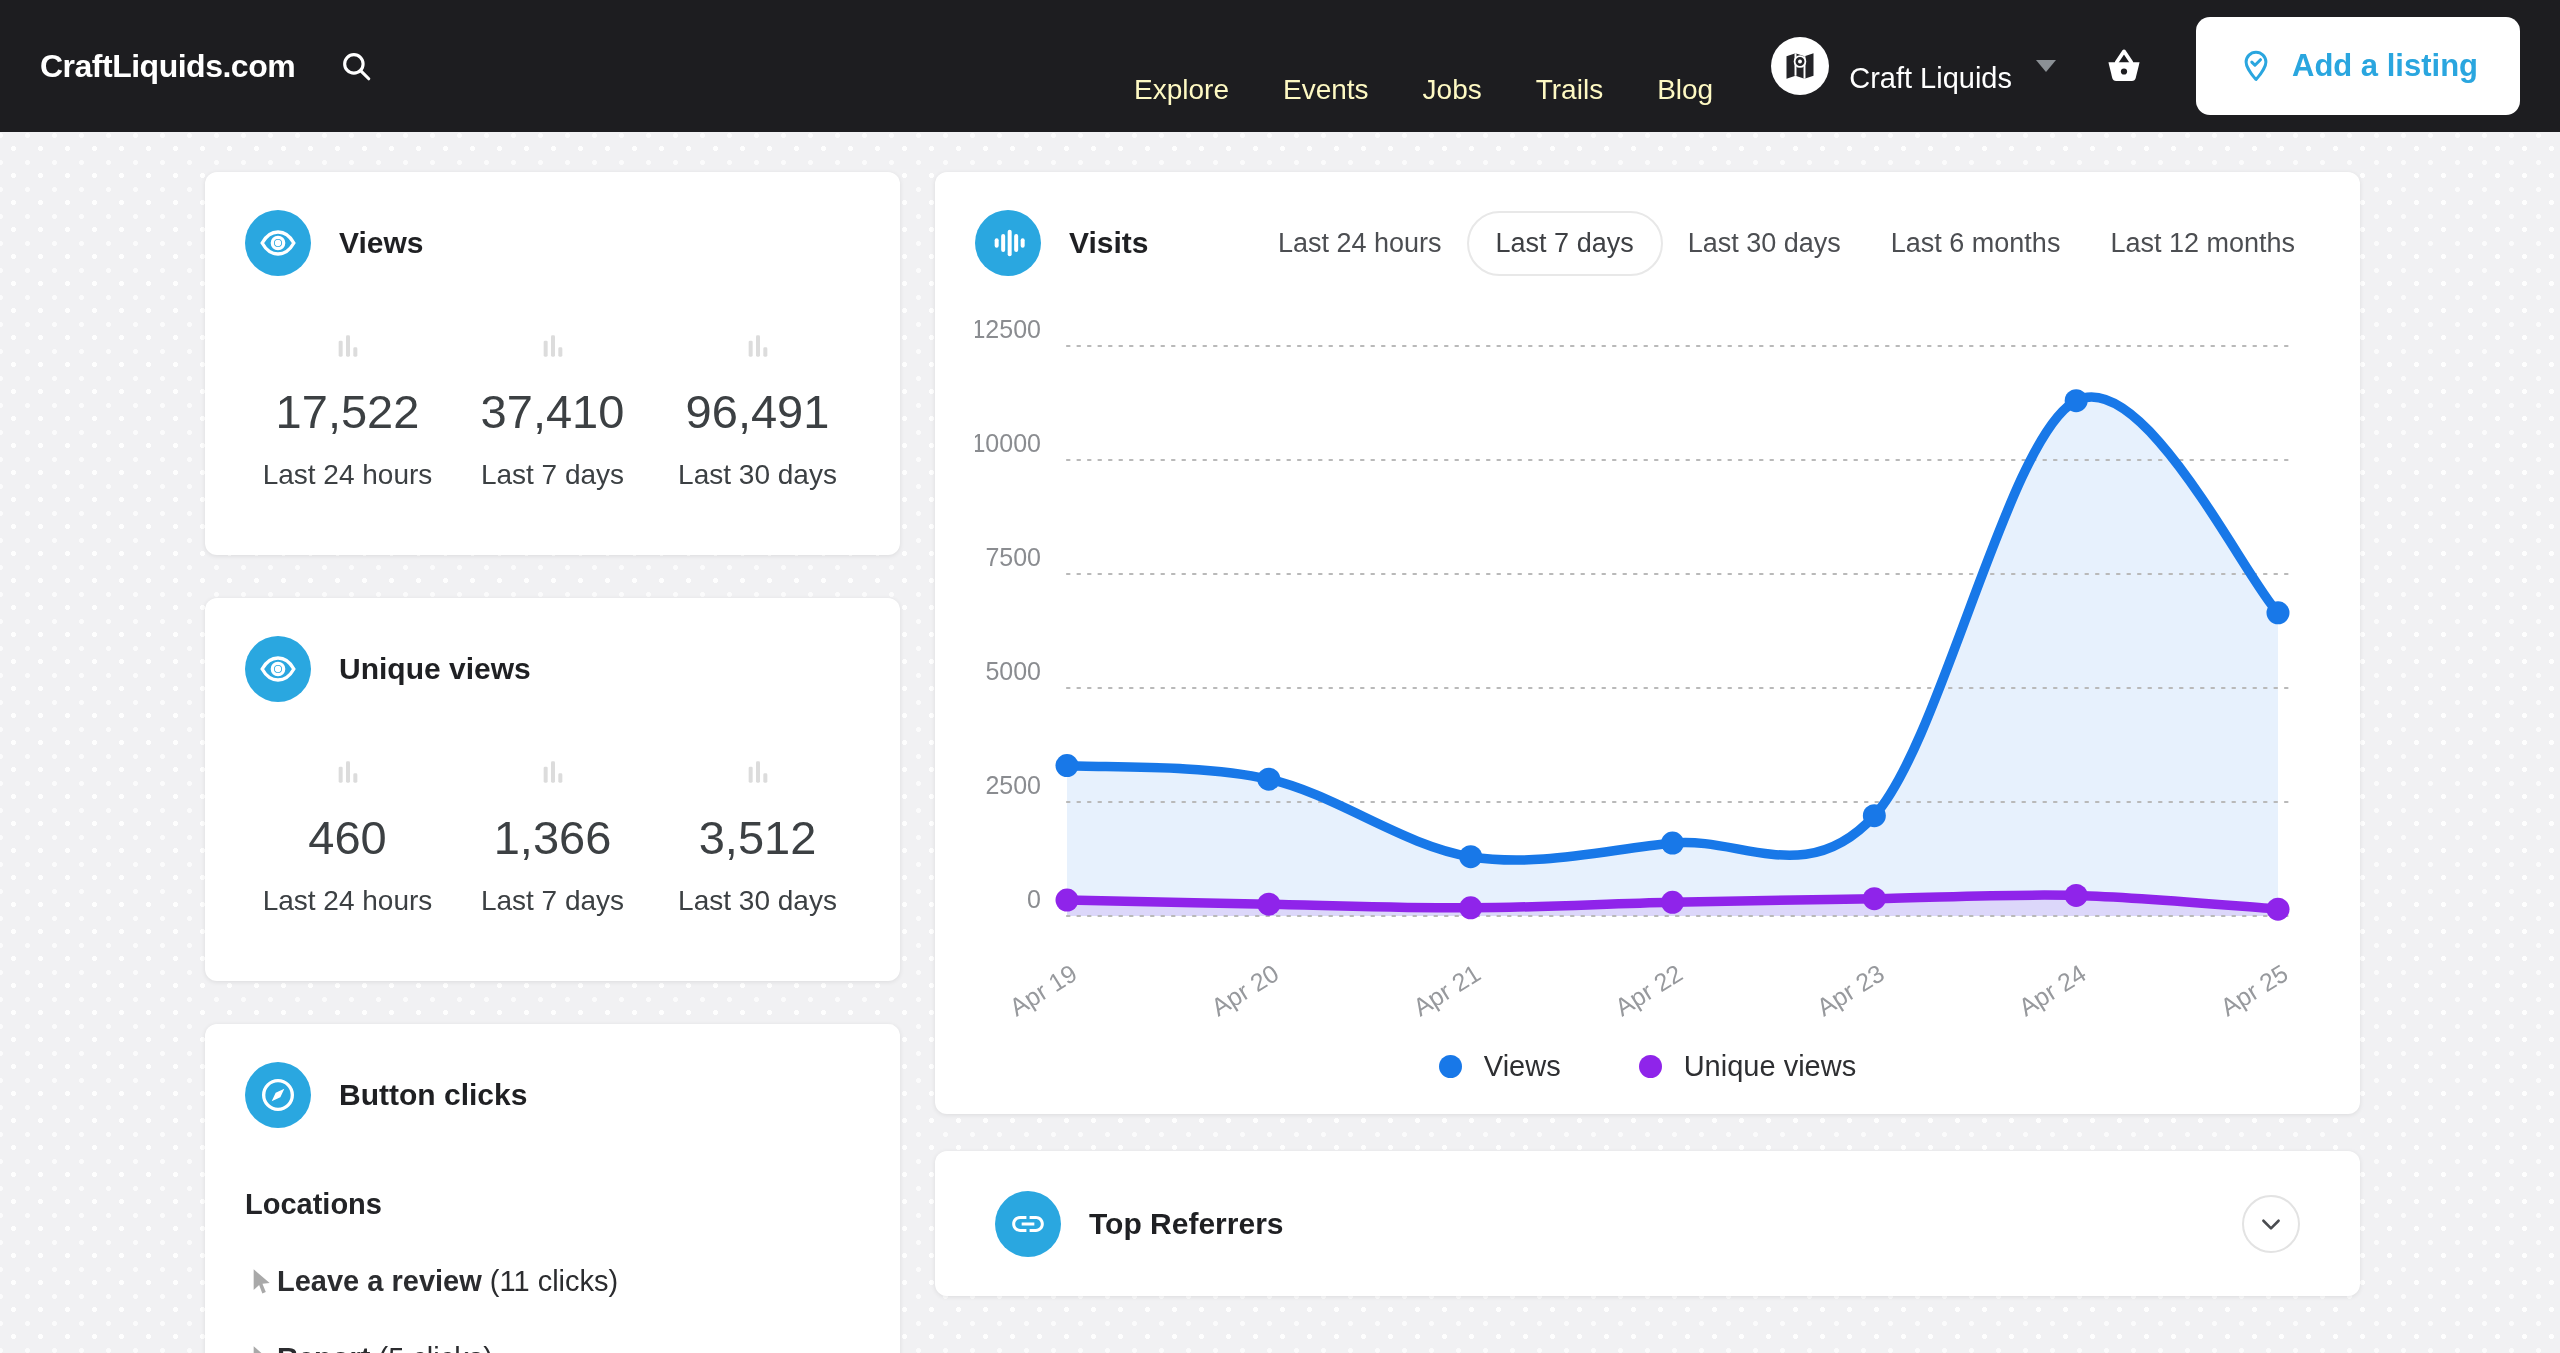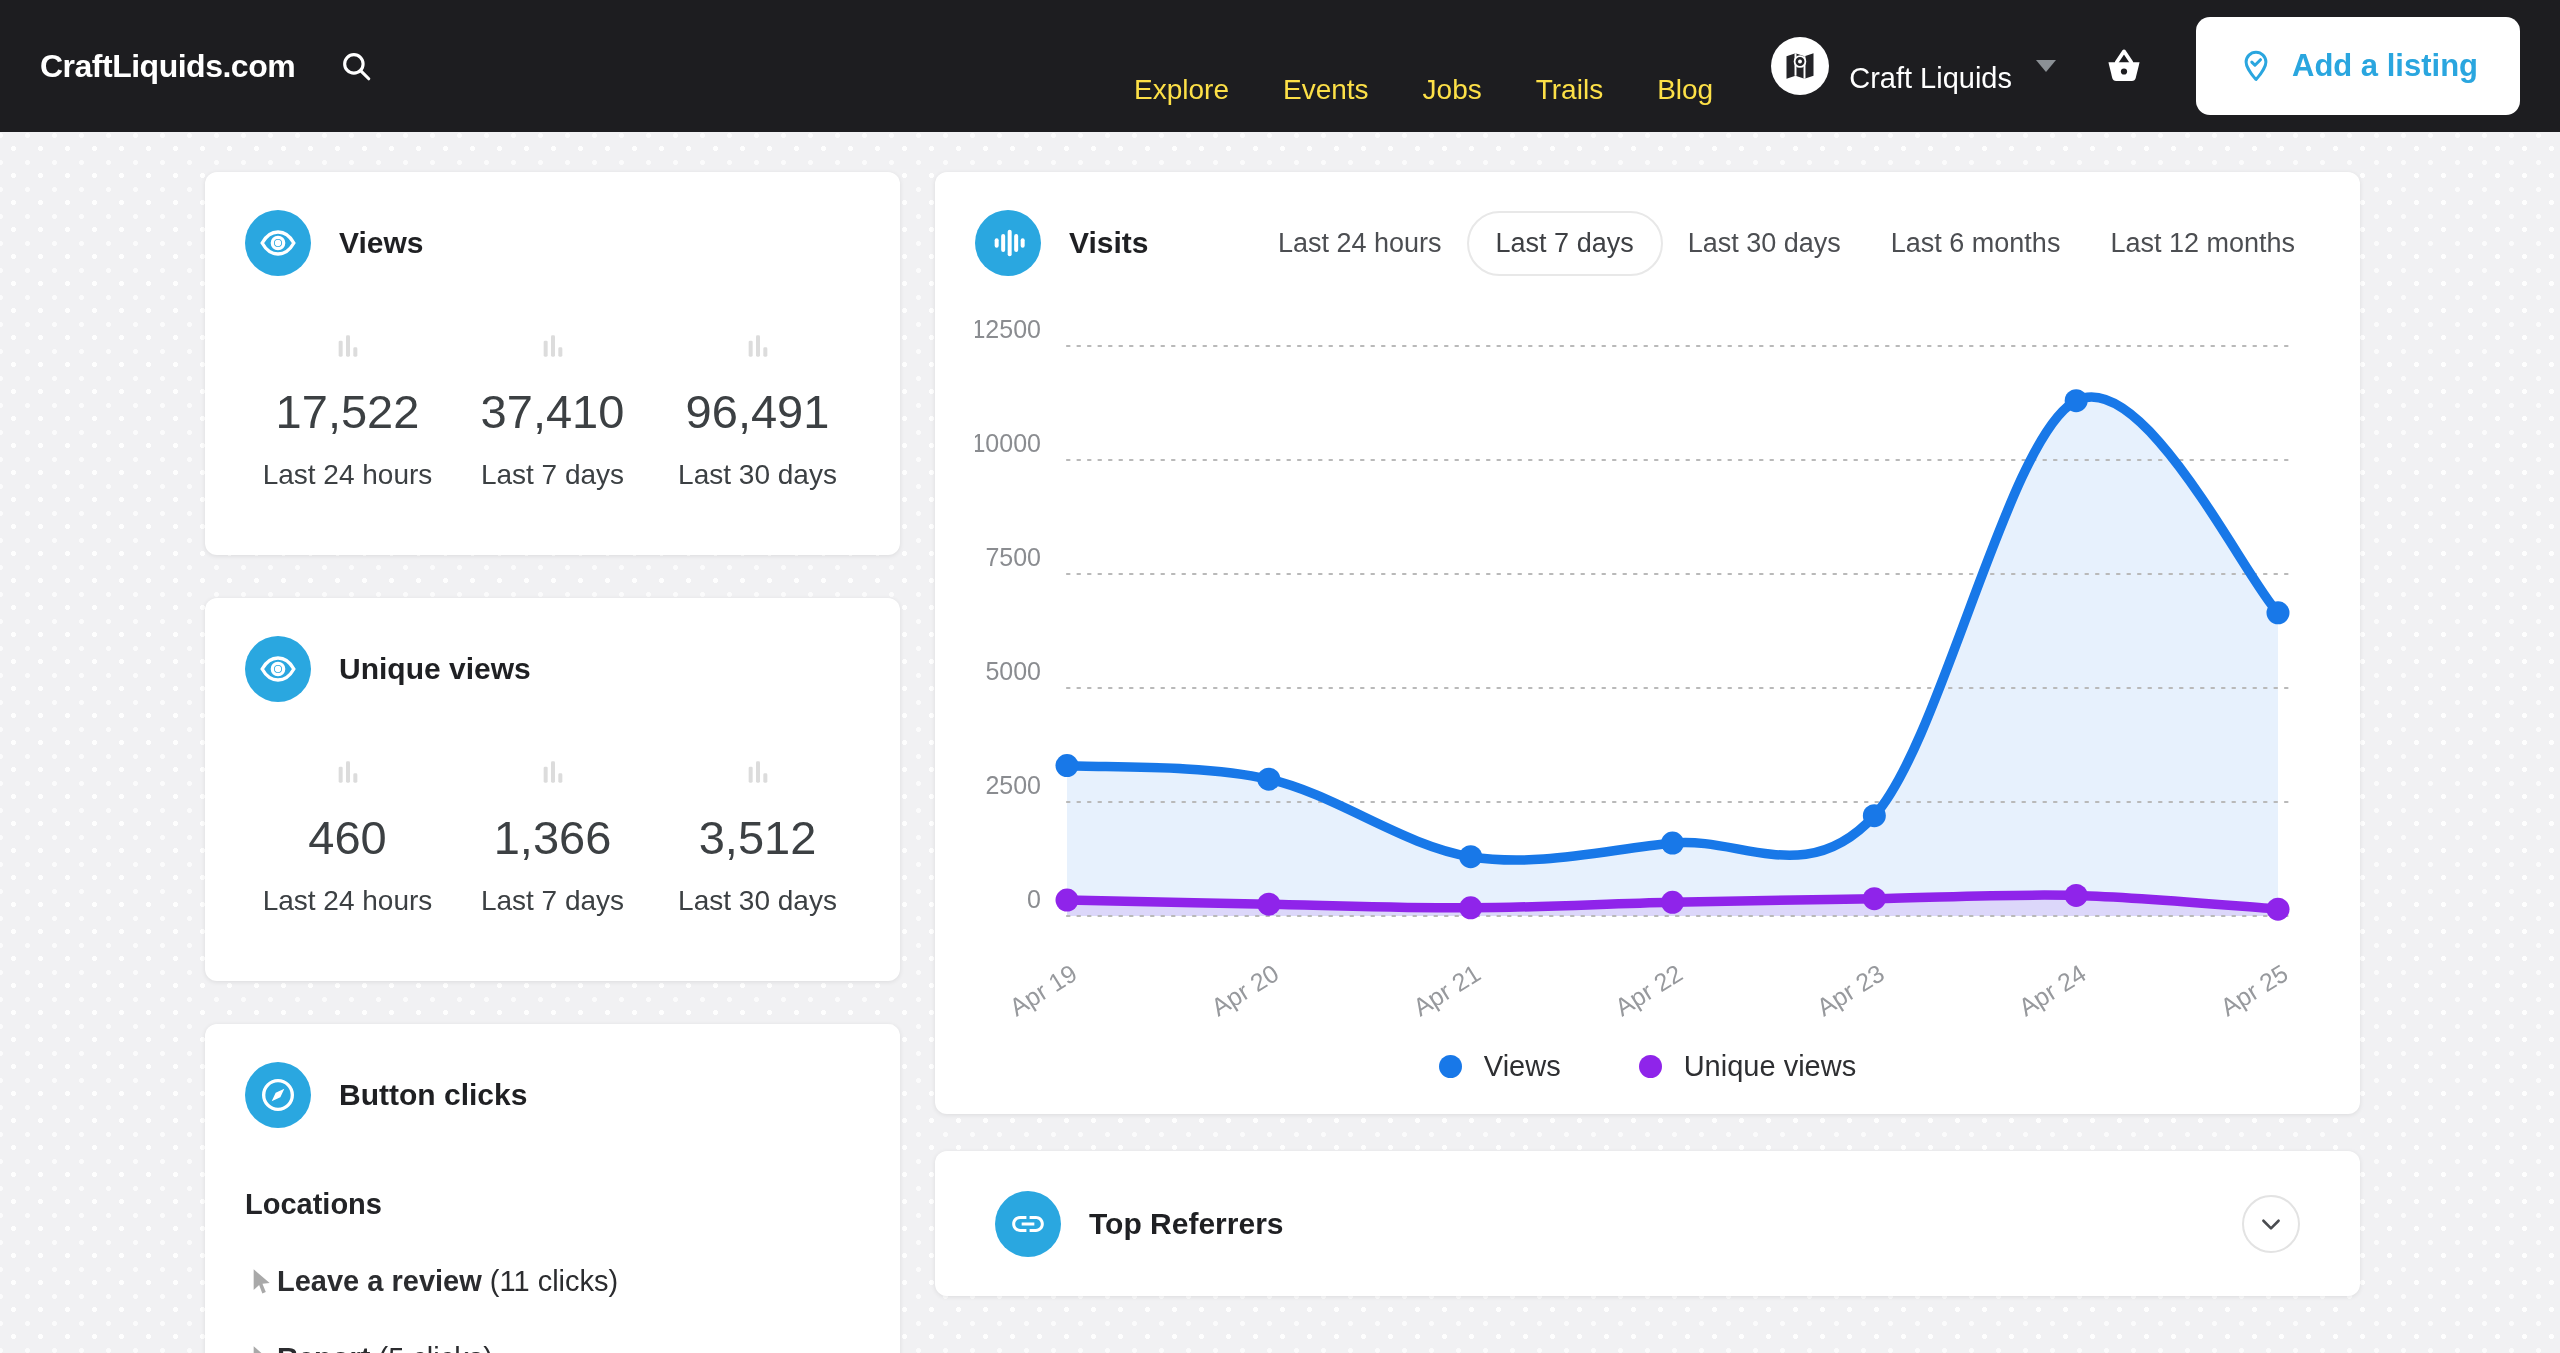--- a/index.html
+++ b/index.html
@@ -21,21 +21,21 @@
     padding:0 40px; color:#fff;
   }
   .logo { font-size:32px; font-weight:700; letter-spacing:-0.5px; white-space:nowrap; cursor:pointer; }
   .search { display:flex; align-items:center; gap:24px; margin-left:44px; flex:0 1 auto; }
   .search input {
     background:transparent; border:none; outline:none; color:#e8e9ea;
     font-size:28px; width:470px; font-family:"Liberation Sans", sans-serif;
   }
   .search input::placeholder { color:#c3c6ca; }
   .nav { margin-left:auto; display:flex; align-items:center; gap:54px; }
-  .nav-link { font-size:28px; color:#fde047; cursor:pointer; white-space:nowrap;margin-top:47px; }
+  .nav-link { font-size:28px; color:#fef9c3; cursor:pointer; white-space:nowrap;margin-top:47px; }
   .account { display:flex; align-items:center; gap:20px; margin-left:58px; cursor:pointer; }
   .avatar { width:58px; height:58px; border-radius:50%; background:#fff; display:flex; align-items:center; justify-content:center; }
   .account-name { font-size:29px; color:#fff; white-space:nowrap;margin-top:24px; }
   .tri-down { width:0; height:0; border-left:10px solid transparent; border-right:10px solid transparent; border-top:12px solid #8b9095; margin-left:4px; }
   .basket { margin-left:46px; cursor:pointer; display:flex; align-items:center; }
   .add-btn {
     margin-left:50px; background:#fff; border:none; border-radius:14px; height:98px;
     padding:0 42px; display:flex; align-items:center; gap:18px; cursor:pointer;
     color:#2aa6df; font-weight:700; font-size:31px; font-family:"Liberation Sans", sans-serif;
     white-space:nowrap;

